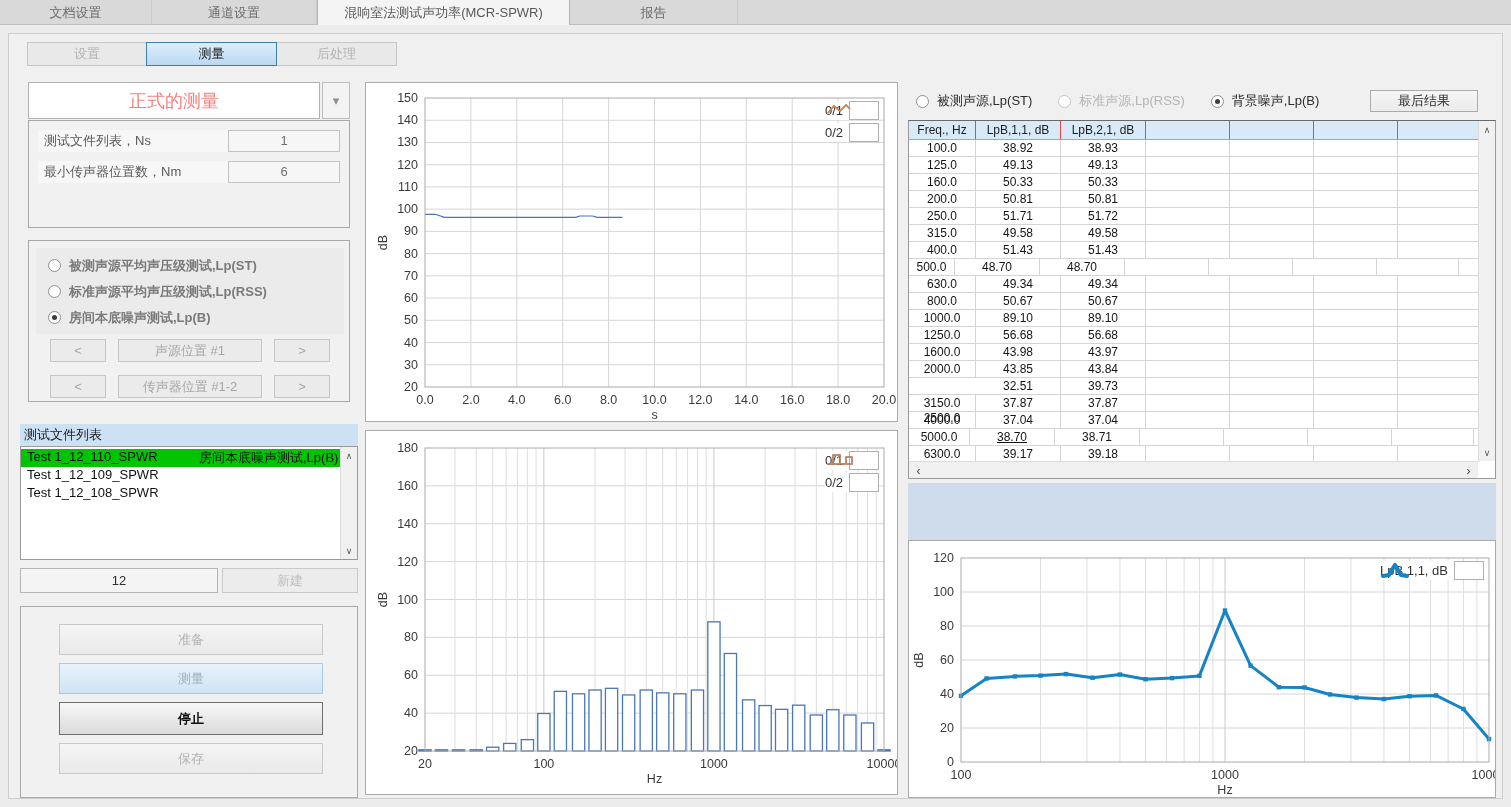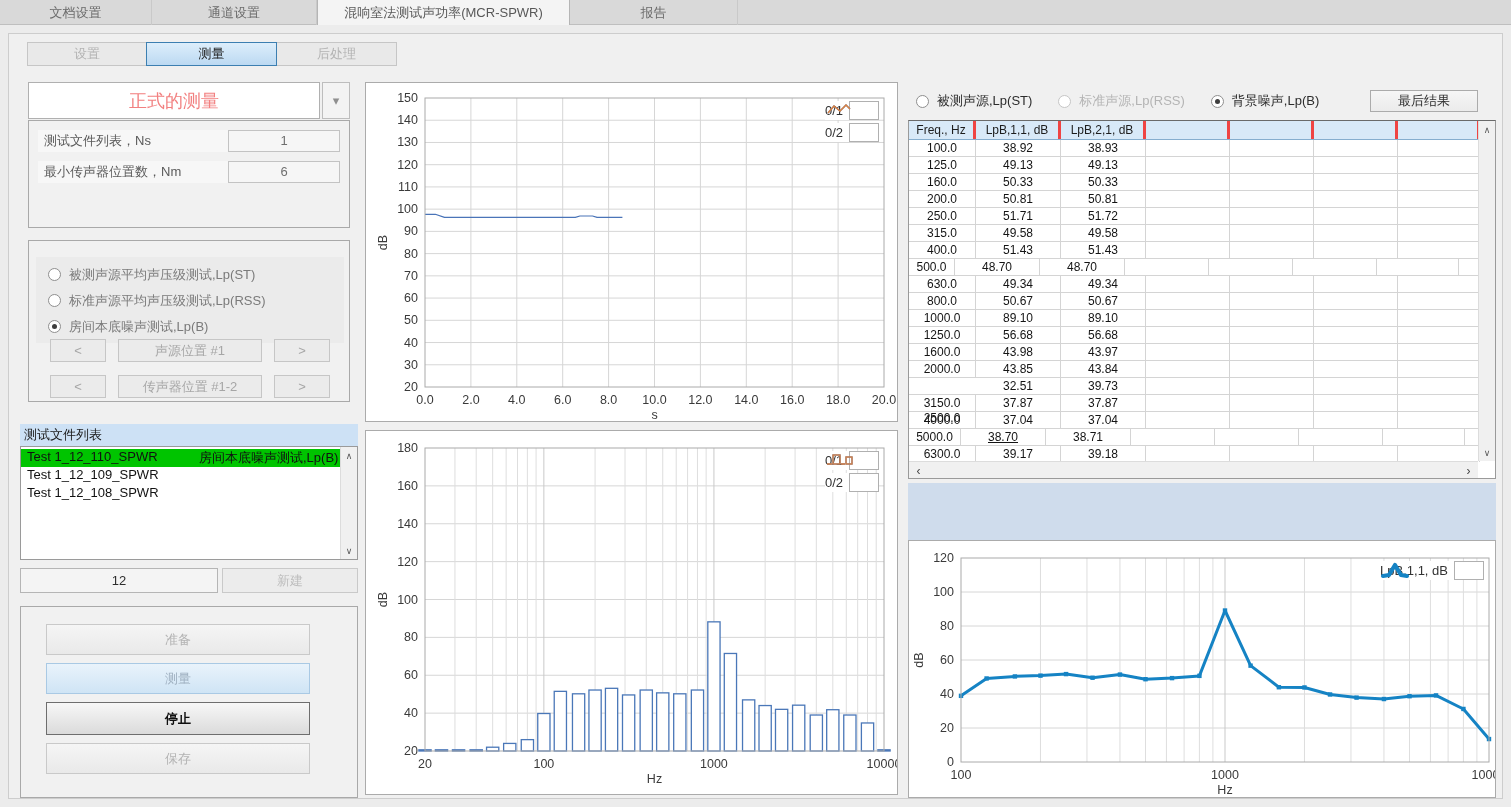--- a/index.html
+++ b/index.html
@@ -24,21 +24,21 @@
   .dd-value { flex:1; background:#fff; border:1px solid #b0b0b0; display:flex; align-items:center; justify-content:center; font-size:18px; }
   .dd-btn { width:28px; margin-left:2px; background:#f3f3f3; border:1px solid #bdbdbd; display:flex; align-items:center; justify-content:center; color:#8f8f8f; font-size:13px; }
 
   .groupbox { position:absolute; background:#f1f1f1; border:1px solid #a9a9a9; }
   #gb-params { left:28px; top:120px; width:322px; height:108px; }
   .param-row { display:flex; align-items:center; margin:9px 9px 0 9px; height:22px; }
   .param-label { flex:1; background:#f7f7f7; font-size:13px; color:#5a5a5a; padding-left:6px; line-height:22px; height:22px; }
   .param-input { width:112px; height:22px; background:#f6f6f6; border:1px solid #c3c3c3; font-size:13px; color:#6f6f6f; text-align:center; line-height:20px; }
 
   #gb-tests { left:28px; top:240px; width:322px; height:162px; }
-  .radio-area { position:absolute; left:7px; top:16px; width:308px; height:86px; background:#ebebeb; }
+  .radio-area { position:absolute; left:7px; top:7px; width:308px; height:86px; background:#ebebeb;font-weight:bold; }
   .radio-row { display:flex; align-items:center; gap:8px; margin:9px 0 0 12px; height:17px; }
   .radio { width:13px; height:13px; border-radius:50%; border:1px solid #8f8f8f; background:#fff; position:relative; flex:none; }
   .radio.sel::after { content:''; position:absolute; left:3px; top:3px; width:5px; height:5px; border-radius:50%; background:#3e3e3e; }
   .radio.dis { border-color:#c6c6c6; }
   .radio-label { font-size:13px; color:#7a7a7a; }
   .pos-row { position:absolute; left:21px; display:flex; gap:12px; }
   .pos-btn { height:23px; background:#ebebeb; border:1px solid #c6c6c6; color:#a6a6a6; font-size:13px; display:flex; align-items:center; justify-content:center; }
   .pos-prev, .pos-next { width:56px; }
   .pos-mid { width:144px; }
 
@@ -49,21 +49,21 @@
   .file-item.sel { background:#00c400; }
   .file-name { width:172px; flex:none; }
   .vsb { position:absolute; right:0; top:0; bottom:0; width:17px; background:#f0f0f0; border-left:1px solid #dcdcdc; }
   .sb-arrow { position:absolute; left:0; width:16px; height:15px; color:#555; font-size:9px; display:flex; align-items:center; justify-content:center; }
   .sb-up { top:1px; } .sb-down { bottom:1px; }
 
   .counter-btn { position:absolute; left:20px; top:568px; width:198px; height:25px; background:#f4f4f4; border:1px solid #b5b5b5; font-size:13px; color:#2e2e2e; display:flex; align-items:center; justify-content:center; }
   .new-btn { position:absolute; left:222px; top:568px; width:136px; height:25px; background:#ececec; border:1px solid #c9c9c9; font-size:13px; color:#bdbdbd; display:flex; align-items:center; justify-content:center; }
 
   #gb-actions { left:20px; top:606px; width:338px; height:192px; }
-  .action-btn { position:absolute; left:25px; width:264px; height:31px; display:flex; align-items:center; justify-content:center; font-size:13px; }
+  .action-btn { position:absolute; left:38px; width:264px; height:31px; display:flex; align-items:center; justify-content:center; font-size:13px; }
   .btn-disabled { background:linear-gradient(#f5f5f5,#e9e9e9); border:1px solid #c9c9c9; color:#b3b3b3; }
   .btn-blue { background:linear-gradient(#e9f3fb,#cfe4f5); border:1px solid #a9c9e4; color:#9fb0c0; }
   .btn-default { background:linear-gradient(#f7f7f7,#dbdbdb); border:1px solid #6e6e6e; color:#0f0f0f; font-weight:bold; }
 
   
   .chart-panel { position:absolute; background:#fff; border:1px solid #ababab; }
   #chart-time { left:365px; top:82px; width:533px; height:340px; }
   #chart-spectrum { left:365px; top:430px; width:533px; height:365px; }
   #chart-result { left:908px; top:540px; width:588px; height:258px; }
   .chart-panel svg { position:absolute; left:0; top:0; }
@@ -74,21 +74,21 @@
 
   
   .src-row { position:absolute; left:908px; top:88px; width:588px; height:26px; display:flex; align-items:center; }
   .src-item { display:flex; align-items:center; gap:8px; margin-right:26px; }
   .src-label { font-size:13px; color:#2c2c2c; }
   .src-label.dis { color:#b4b4b4; }
   .lastres-btn { position:absolute; right:18px; top:2px; width:108px; height:22px; background:linear-gradient(#f6f6f6,#ebebeb); border:1px solid #ababab; font-size:13px; color:#2e2e2e; display:flex; align-items:center; justify-content:center; }
 
   .rtable { position:absolute; left:908px; top:120px; width:588px; height:359px; background:#fff; border:1px solid #9a9a9a; border-top:1px solid #6a6a6a; }
   .thead { display:flex; height:19px; background:#d8e9f8; border-bottom:1px solid #86aecf; margin-right:17px; }
-  .th { font-size:12px; color:#1d1d1d; display:flex; align-items:center; justify-content:center; border-right:3px solid #ef4444; flex:none; }
+  .th { font-size:12px; color:#1d1d1d; display:flex; align-items:center; justify-content:center; border-right:1px solid #ef4444; flex:none; }
   .tr { display:flex; height:17px; border-bottom:1px solid #d4d4d4; margin-right:17px; }
   .td { font-size:12px; color:#141414; display:flex; align-items:center; justify-content:center; border-right:1px solid #d4d4d4; flex:none; }
   .rtable .vsb { bottom:17px; }
   .hsb { position:absolute; left:0; right:17px; bottom:0; height:17px; background:#f0f0f0; border-top:1px solid #dcdcdc; }
   .sb-left { position:absolute; left:2px; top:1px; width:15px; height:15px; color:#444; font-size:12px; display:flex; align-items:center; justify-content:center; }
   .sb-right { position:absolute; right:2px; top:1px; width:15px; height:15px; color:#444; font-size:12px; display:flex; align-items:center; justify-content:center; }
 
   .blue-strip { position:absolute; left:908px; top:483px; width:588px; height:57px; background:#cfdcec; }
 </style>
 </head>
@@ -535,21 +535,21 @@
     <div class="tr">
       <div class="td" style="width: 67px;">4000.0</div>
       <div class="td" style="width: 85px;">37.04</div>
       <div class="td" style="width: 85px;">37.04</div>
       <div class="td" style="width: 84px;"></div>
       <div class="td" style="width: 84px;"></div>
       <div class="td" style="width: 84px;"></div>
       <div class="td" style="width: 82px;"></div>
     </div>
     <div class="tr">
-      <div class="td" style="width: 52px;">5000.0</div>
+      <div class="td" style="width: 61px;">5000.0</div>
       <div class="td" style="width: 85px; text-decoration: underline;">38.70</div>
       <div class="td" style="width: 85px;">38.71</div>
       <div class="td" style="width: 84px;"></div>
       <div class="td" style="width: 84px;"></div>
       <div class="td" style="width: 84px;"></div>
       <div class="td" style="width: 82px;"></div>
     </div>
     <div class="tr">
       <div class="td" style="width: 67px;">6300.0</div>
       <div class="td" style="width: 85px;">39.17</div>

